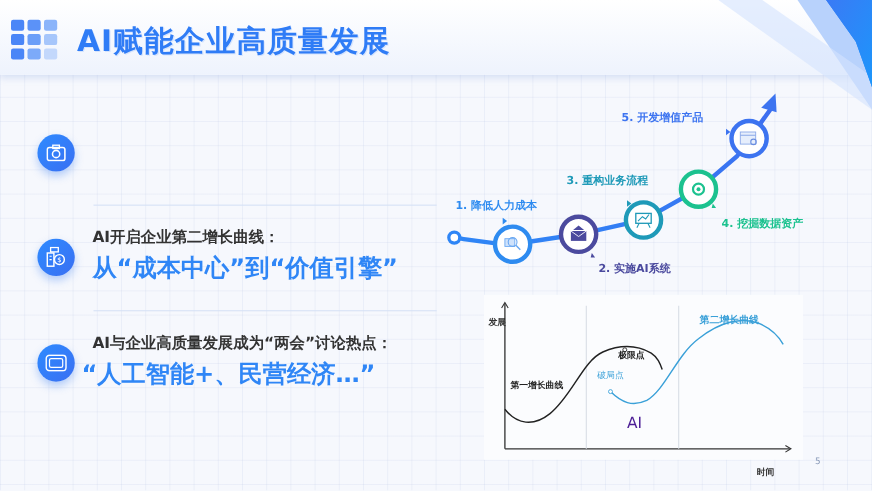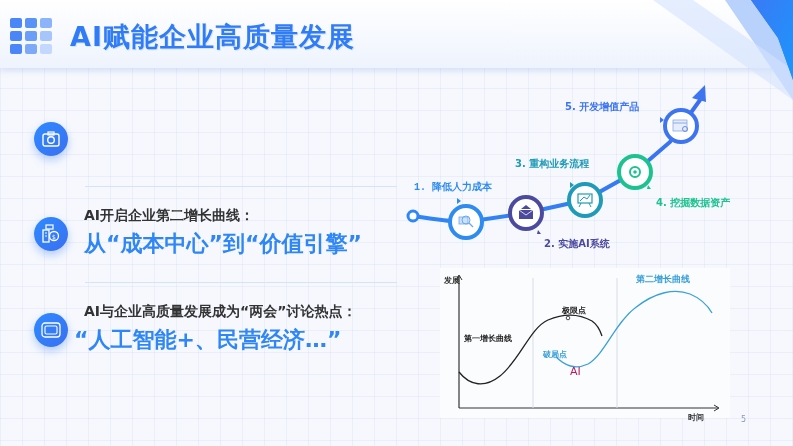--- a/index.html
+++ b/index.html
@@ -48,21 +48,21 @@
     position:absolute; left:54px; top:22px; font-size:22px; font-weight:bold; color:#2f86f6; white-space:nowrap;
   }
   .divider { position:absolute; left:85px; width:312px; height:1px; background:#d6e2f6; }
 
   .stair { position:absolute; left:400px; top:80px; width:393px; height:180px; }
   .step-label { position:absolute; font-size:10px; font-weight:bold; white-space:nowrap; }
 
   .chart-box {
     position:absolute; left:440px; top:268px; width:290px; height:150px; background:#fbfcfe;
   }
-  .chart-label { position:absolute; font-size:8px; white-space:nowrap; }
+  .chart-label { position:absolute; font-size:8px; white-space:nowrap;margin-top:12px; }
   .page-num { position:absolute; left:741px; top:415px; font-size:8px; color:#8a9ab8; }
 </style>
 </head>
 <body>
 
 <div class="bg-grid" data-name="background-grid"></div>
 
 <div class="header" data-name="header-bar">
   <div class="logo-grid" data-name="grid-logo-icon">
     <span style="background:#4a86f7"></span>
@@ -178,21 +178,21 @@
         <line x1="273" y1="43" x2="287" y2="43" stroke="#8aa8e8"></line>
         <circle cx="285" cy="49" r="2.5" fill="none" stroke="#6a8ee0"></circle>
       </g>
   </svg>
   <div class="step-label" style="left:14px;top:100px;" data-name="step-label-1">1. 降低人力成本</div>
   <div class="step-label" style="left:144px;top:157px;color:#4b4a9e;" data-name="step-label-2">2. 实施AI系统</div>
   <div class="step-label" style="left:115px;top:77px;color:#1f9ab8;" data-name="step-label-3">3. 重构业务流程</div>
   <div class="step-label" style="left:256px;top:116px;color:#1cc28f;" data-name="step-label-4">4. 挖掘数据资产</div>
   <div class="step-label" style="left:165px;top:20px;color:#3d74f0;" data-name="step-label-5">5. 开发增值产品</div>
 </div>
-<style>.step-label[data-name="step-label-1"]{color:#2e8bf0;font-family:Liberation Mono, monospace;}</style>
+<style>.step-label[data-name="step-label-1"]{color:#2e8bf0;}</style>
 
 <div class="chart-box" data-name="growth-curve-chart">
   <svg width="290" height="150" viewBox="0 0 290 150" style="position:absolute;left:0;top:0;">
 
     <line x1="19" y1="8" x2="19" y2="140" stroke="#333" stroke-width="1.2"></line>
     <polyline points="16,12 19,7 22,12" fill="none" stroke="#333" stroke-width="1"></polyline>
     <line x1="19" y1="140" x2="278" y2="140" stroke="#333" stroke-width="1.2"></line>
     <polyline points="274,137 279,140 274,143" fill="none" stroke="#333" stroke-width="1"></polyline>
 
     <line x1="93" y1="10" x2="93" y2="140" stroke="#d8dde6" stroke-width="1"></line>
@@ -202,17 +202,17 @@
     <circle cx="128" cy="50" r="1.8" fill="#fff" stroke="#222" stroke-width="0.8"></circle>
 
     <path d="M115,88 C125,98 135,102 148,96 C165,86 175,55 195,40 C215,24 235,20 250,26 C262,31 268,38 272,45" fill="none" stroke="#3aa0d8" stroke-width="1.3"></path>
     <circle cx="115" cy="88" r="1.8" fill="#fff" stroke="#3aa0d8" stroke-width="0.8"></circle>
   </svg>
   <div class="chart-label" style="left:4px;top:8px;width:10px;font-weight:bold;color:#333;line-height:9px;" data-name="y-axis-label">发展</div>
   <div class="chart-label" style="left:248px;top:144px;font-weight:bold;color:#333;" data-name="x-axis-label">时间</div>
   <div class="chart-label" style="left:24px;top:65px;color:#222;font-weight:bold;" data-name="first-curve-label">第一增长曲线</div>
   <div class="chart-label" style="left:196px;top:5px;font-size:9px;color:#3aa0d8;font-weight:bold;" data-name="second-curve-label">第二增长曲线</div>
   <div class="chart-label" style="left:122px;top:37px;color:#222;font-weight:bold;text-align:center;" data-name="limit-point-label">极限点</div>
-  <div class="chart-label" style="left:103px;top:81px;color:#3aa0d8;font-weight:bold;" data-name="breakthrough-point-label">破局点</div>
-  <div class="chart-label" style="left:130px;top:97px;font-size:11px;color:#be185d;" data-name="ai-label">AI</div>
+  <div class="chart-label" style="left:103px;top:56px;color:#3aa0d8;font-weight:normal;" data-name="breakthrough-point-label">破局点</div>
+  <div class="chart-label" style="left:130px;top:97px;font-size:14px;color:#4c1d95;" data-name="ai-label">AI</div>
 </div>
 
 <div class="page-num" data-name="page-number">5</div>
 
 </body></html>

